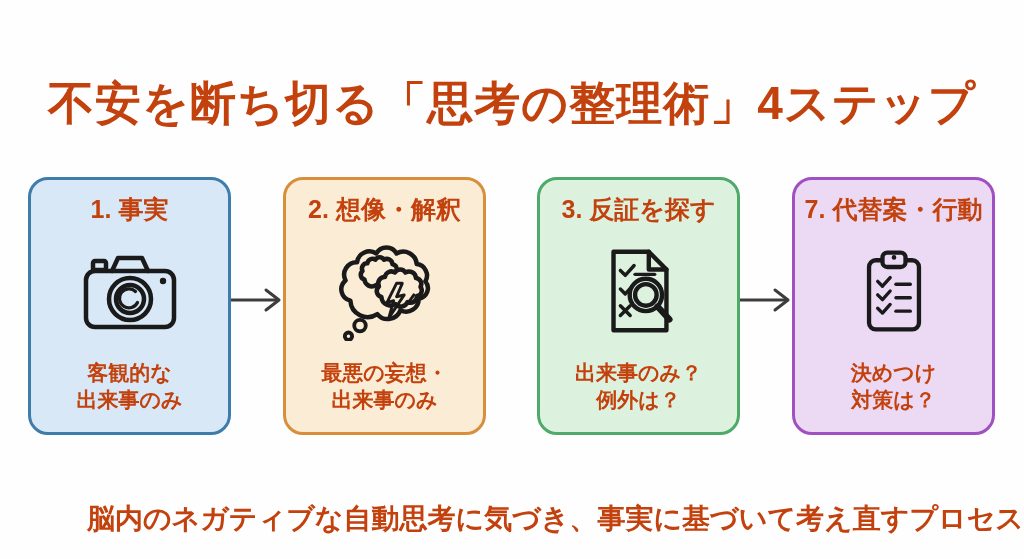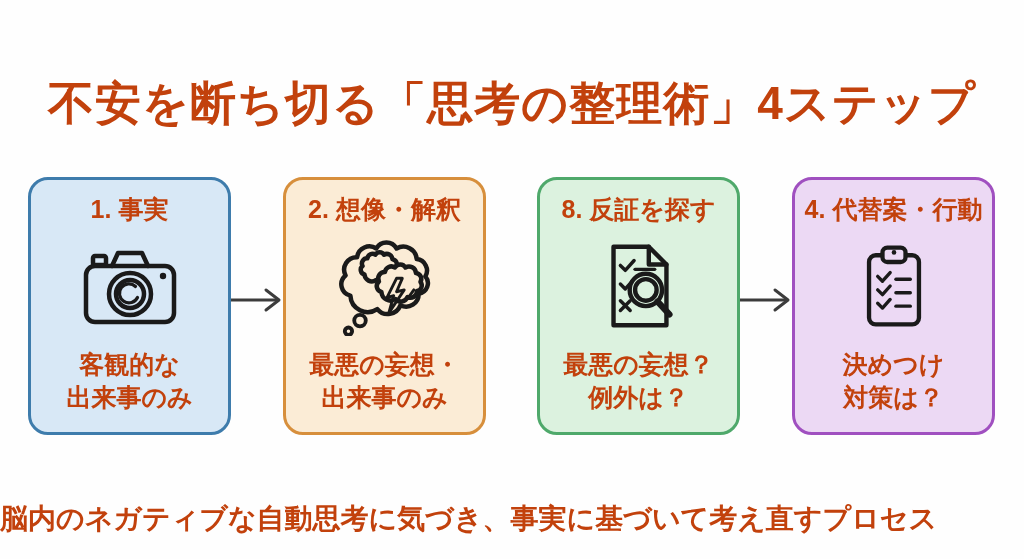--- a/index.html
+++ b/index.html
@@ -5,24 +5,24 @@
   html,body{margin:0;padding:0;background:#ffffff;}
   .canvas{position:relative;width:1024px;height:559px;background:#fefefe;overflow:hidden;
           font-family:"Liberation Sans","DejaVu Sans",sans-serif;color:#c2410c;}
   .main-title{position:absolute;top:44px;left:0;width:1024px;text-align:center;
           font-size:46px;font-weight:900;letter-spacing:1px;line-height:1.25;}
   .card{position:absolute;top:177px;width:203px;height:258px;border:3px solid;border-radius:20px;
           box-sizing:border-box;display:flex;flex-direction:column;align-items:center;
           justify-content:space-between;padding:16px 4px 18px;}
   .card-title{margin:0;font-size:25px;font-weight:700;line-height:1.1;white-space:nowrap;}
   .card-icon{height:104px;display:flex;align-items:center;justify-content:center;}
-  .card-desc{margin:0;font-size:25px;font-weight:700;text-align:center;white-space:pre-line;line-height:1.32;}
+  .card-desc{margin:0;font-size:21px;font-weight:700;text-align:center;white-space:pre-line;line-height:1.32;}
   .flow-arrow{position:absolute;top:286px;width:56px;height:28px;}
   .stop-wrap{position:absolute;left:452px;top:237px;width:126px;height:126px;z-index:5;}
-  .caption{position:absolute;top:472px;left:0;width:1024px;text-align:left;
+  .caption{position:absolute;top:472px;left:0;width:1024px;text-align:right;
           font-size:28px;font-weight:700;}
   svg{display:block;}
 </style>
 </head>
 <body>
 
 <div class="canvas">
 
   <h1 class="main-title">不安を断ち切る「思考の整理術」4ステップ</h1>
 
@@ -63,45 +63,45 @@
         <circle cx="26" cy="88" r="6" fill="#fbecd6" stroke-width="4"></circle>
         <circle cx="14" cy="99" r="3.8" fill="#fbecd6" stroke-width="4"></circle>
       </svg>
     </div>
     <p class="card-desc">最悪の妄想・
 出来事のみ</p>
   </section>
 
 
   <section class="card" style="left: 537px; background-color: rgb(220, 242, 223); border-color: rgb(79, 169, 107);">
-    <h2 class="card-title">8. 反証を探す</h2>
+    <h2 class="card-title">3. 反証を探す</h2>
     <div class="card-icon">
       <svg width="98" height="96" viewBox="0 0 100 96" fill="none" stroke="#1a1a1a" stroke-width="4.5" stroke-linejoin="round" stroke-linecap="round">
         <path d="M24,8 H60 L78,26 V88 H24 Z" fill="#dcf2df"></path>
         <path d="M60,8 V26 H78"></path>
         <path d="M46,31 H66" stroke-width="3.5"></path>
         <path d="M31,27 l5,5 l9,-10" stroke-width="3.5"></path>
         <path d="M31,46 l5,5 l9,-10" stroke-width="3.5"></path>
         <path d="M31,63 l10,10 M41,63 l-10,10" stroke-width="3.5"></path>
         <circle cx="57" cy="52" r="16.5" fill="#dcf2df"></circle>
         <circle cx="57" cy="52" r="11"></circle>
         <path d="M69,64 L81,77" stroke-width="6.5"></path>
       </svg>
     </div>
-    <p class="card-desc">最悪の妄想？
+    <p class="card-desc">出来事のみ？
 例外は？</p>
   </section>
 
   <svg class="flow-arrow" style="left: 738px; color: rgb(60, 60, 60);" viewBox="0 0 56 28">
     <line x1="2" y1="14" x2="48" y2="14" stroke="currentColor" stroke-width="3"></line>
     <path d="M37,4 L50,14 L37,24" fill="none" stroke="currentColor" stroke-width="3" stroke-linejoin="round" stroke-linecap="round"></path>
   </svg>
 
   <section class="card" style="left: 792px; background-color: rgb(236, 217, 244); border-color: rgb(160, 80, 192);">
-    <h2 class="card-title">4. 代替案・行動</h2>
+    <h2 class="card-title">7. 代替案・行動</h2>
     <div class="card-icon">
       <svg width="96" height="96" viewBox="0 0 100 96" fill="none" stroke="#1a1a1a" stroke-width="4.5" stroke-linejoin="round" stroke-linecap="round">
         <rect x="24" y="16" width="52" height="72" rx="7"></rect>
         <rect x="38" y="8" width="24" height="15" rx="5" fill="#ecd9f4"></rect>
         <circle cx="50" cy="13" r="2.4" fill="#1a1a1a" stroke="none"></circle>
         <path d="M33,38 l5,5 l8,-9" stroke-width="3.5"></path>
         <path d="M33,52 l5,5 l8,-9" stroke-width="3.5"></path>
         <path d="M33,66 l5,5 l8,-9" stroke-width="3.5"></path>
         <path d="M52,41 H67" stroke-width="3.5"></path>
         <path d="M52,55 H67" stroke-width="3.5"></path>

